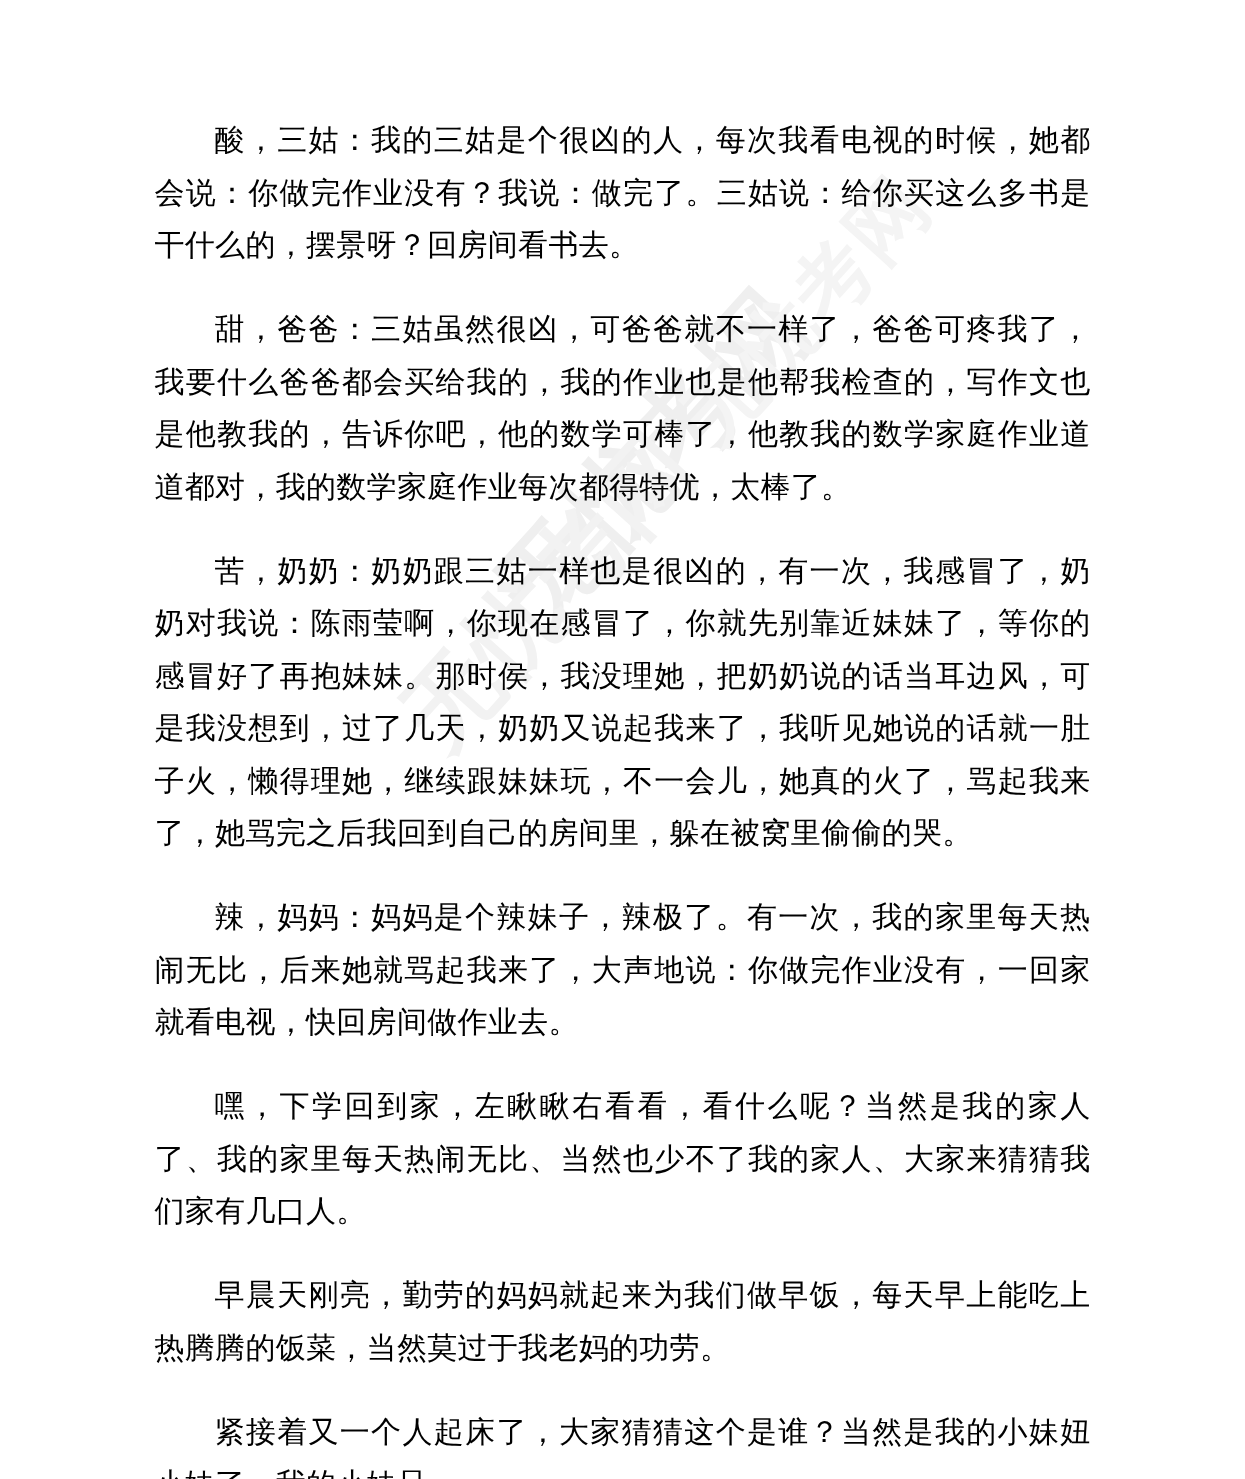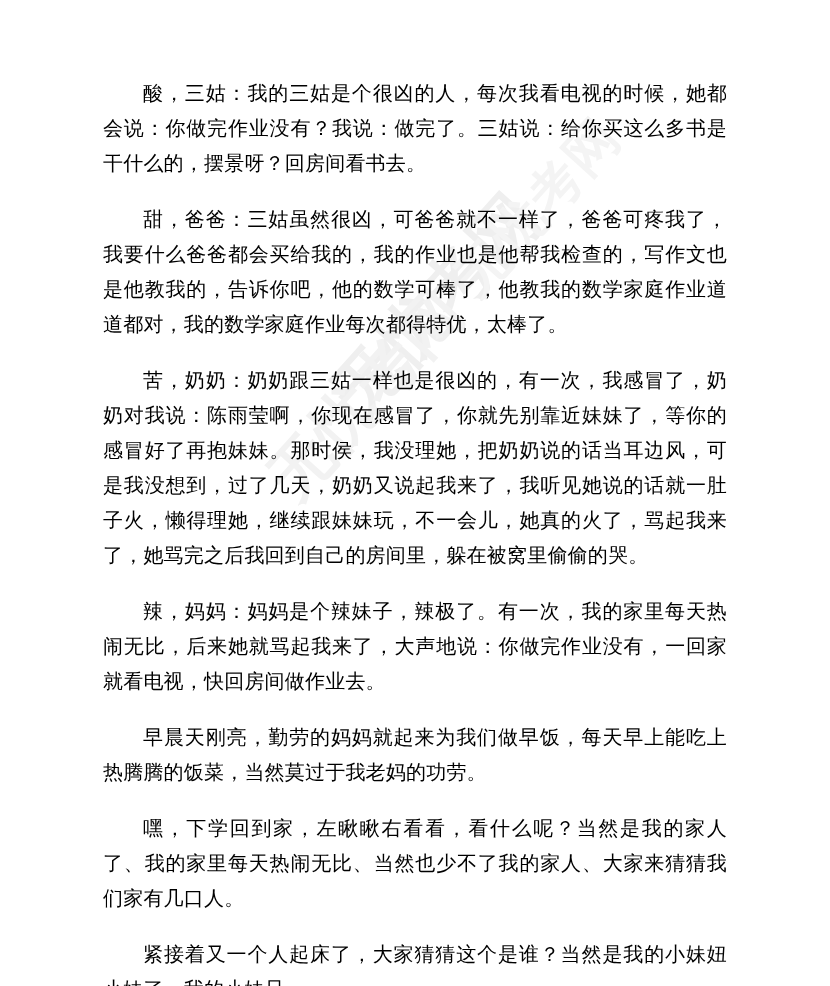--- a/index.html
+++ b/index.html
@@ -100,18 +100,18 @@
     <div class="watermark-text wm-a">无忧考网</div>
     <div class="watermark-text wm-b">无忧考网</div>
     <div class="watermark-text wm-c">无忧考网</div>
   </div>
 
   <div id="content">
     <p class="para">酸，三姑：我的三姑是个很凶的人，每次我看电视的时候，她都会说：你做完作业没有？我说：做完了。三姑说：给你买这么多书是干什么的，摆景呀？回房间看书去。</p>
     <p class="para">甜，爸爸：三姑虽然很凶，可爸爸就不一样了，爸爸可疼我了，我要什么爸爸都会买给我的，我的作业也是他帮我检查的，写作文也是他教我的，告诉你吧，他的数学可棒了，他教我的数学家庭作业道道都对，我的数学家庭作业每次都得特优，太棒了。</p>
     <p class="para">苦，奶奶：奶奶跟三姑一样也是很凶的，有一次，我感冒了，奶奶对我说：陈雨莹啊，你现在感冒了，你就先别靠近妹妹了，等你的感冒好了再抱妹妹。那时侯，我没理她，把奶奶说的话当耳边风，可是我没想到，过了几天，奶奶又说起我来了，我听见她说的话就一肚子火，懒得理她，继续跟妹妹玩，不一会儿，她真的火了，骂起我来了，她骂完之后我回到自己的房间里，躲在被窝里偷偷的哭。</p>
     <p class="para">辣，妈妈：妈妈是个辣妹子，辣极了。有一次，我的家里每天热闹无比，后来她就骂起我来了，大声地说：你做完作业没有，一回家就看电视，快回房间做作业去。</p>
+    <p class="para">嘿，下学回到家，左瞅瞅右看看，看什么呢？当然是我的家人了、我的家里每天热闹无比、当然也少不了我的家人、大家来猜猜我们家有几口人。</p>
     <p class="para">早晨天刚亮，勤劳的妈妈就起来为我们做早饭，每天早上能吃上热腾腾的饭菜，当然莫过于我老妈的功劳。</p>
-    <p class="para">嘿，下学回到家，左瞅瞅右看看，看什么呢？当然是我的家人了、我的家里每天热闹无比、当然也少不了我的家人、大家来猜猜我们家有几口人。</p>
     <p class="para">紧接着又一个人起床了，大家猜猜这个是谁？当然是我的小妹妞小妹了，我的小妹只</p>
   </div>
 
 </div>
 
 </body></html>

